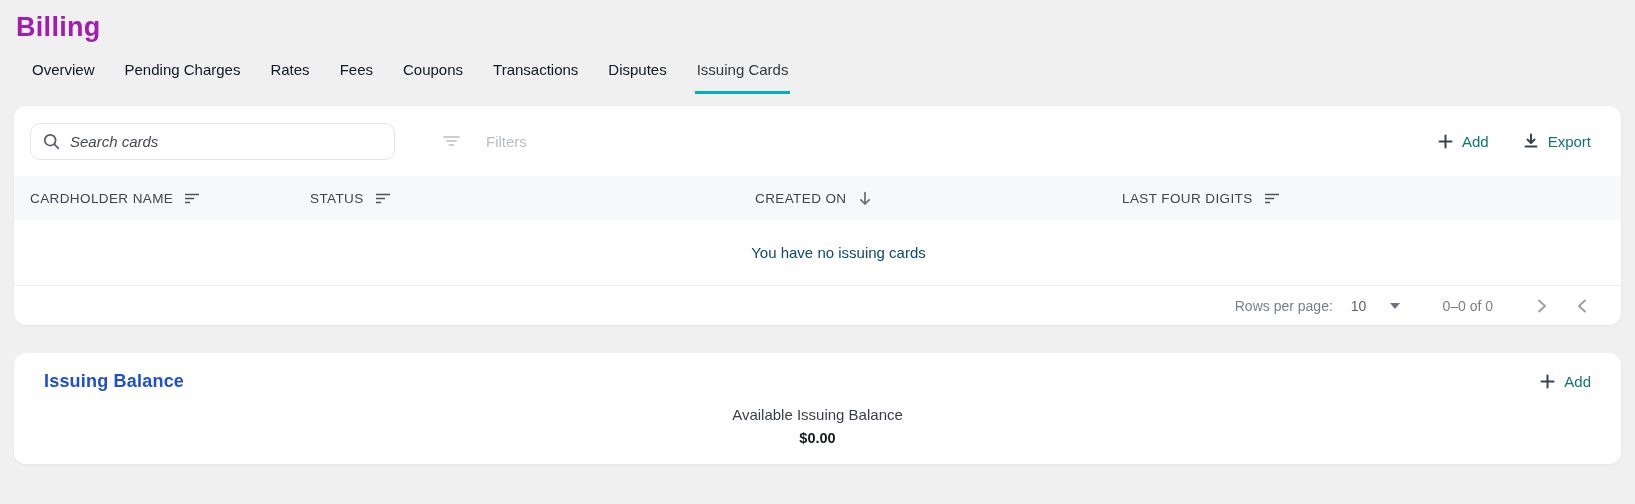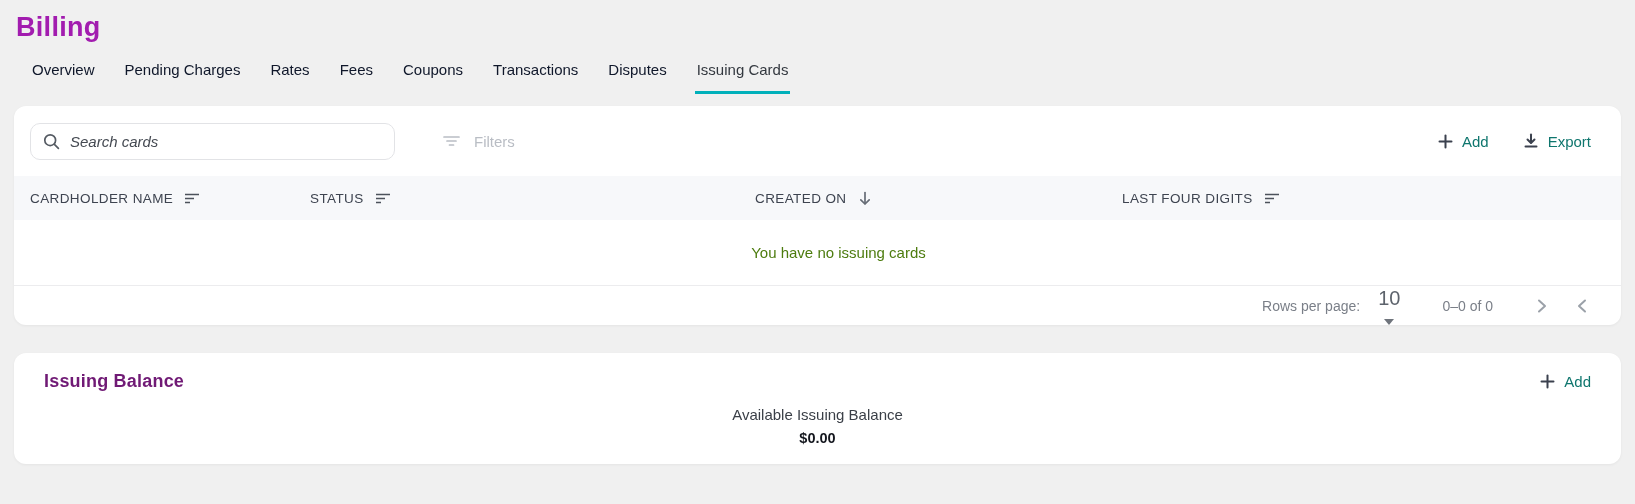--- a/index.html
+++ b/index.html
@@ -72,21 +72,21 @@
     font-size: 15px;
     font-family: "Liberation Sans", sans-serif;
     color: #3f444c;
     background: transparent;
     font-style: italic;
   }
   .search-box input::placeholder { color: #454a52; opacity: 1; }
   .filters-btn {
     display: flex;
     align-items: center;
-    gap: 14px;
+    gap: 26px;
     margin-left: 48px;
     background: none;
     border: none;
     font-size: 15px;
     font-family: "Liberation Sans", sans-serif;
     color: #b9bdc4;
     cursor: pointer;
   }
   .toolbar-spacer { flex: 1; }
   .action-btn {
@@ -116,47 +116,46 @@
   }
   .th { display: flex; align-items: center; gap: 11px; cursor: pointer; }
 
   
   .empty-row {
     height: 66px;
     display: flex;
     align-items: center;
     justify-content: center;
     font-size: 15px;
-    color: #4d7c0f;
+    color: #0c4a6e;
     border-bottom: 1px solid #ececee;
     padding-left: 42px;
   }
 
   
   .pagination {
     height: 39px;
     display: flex;
     align-items: center;
     justify-content: flex-end;
     padding-right: 30px;
     font-size: 14px;
     color: #7a7f88;
   }
   .rpp-label { margin-right: 18px; }
   .rpp-select {
     display: flex;
     align-items: center;
-    gap: 9px;
+    gap: 24px;
     background: none;
     border: none;
-    font-size: 20px;
+    font-size: 14px;
     font-family: "Liberation Sans", sans-serif;
     color: #5d636c;
     cursor: pointer;
-    flex-direction: column;
   }
   .triangle-down {
     width: 0; height: 0;
     border-left: 5px solid transparent;
     border-right: 5px solid transparent;
     border-top: 6px solid #6f747c;
     display: inline-block;
   }
   .range-label { margin: 0 40px 0 42px; }
   .pg-btn {
@@ -172,21 +171,21 @@
   
   .balance-card { padding: 18px 30px 18px 30px; }
   .balance-header {
     display: flex;
     align-items: center;
     justify-content: space-between;
   }
   .balance-title {
     font-size: 18px;
     font-weight: 800;
-    color: #701a75;
+    color: #1d4ed8;
     letter-spacing: .2px;
   }
   .balance-body {
     display: flex;
     flex-direction: column;
     align-items: center;
     margin-top: 14px;
     gap: 7px;
   }
   .balance-label { font-size: 15px; color: #3a3f47; }

